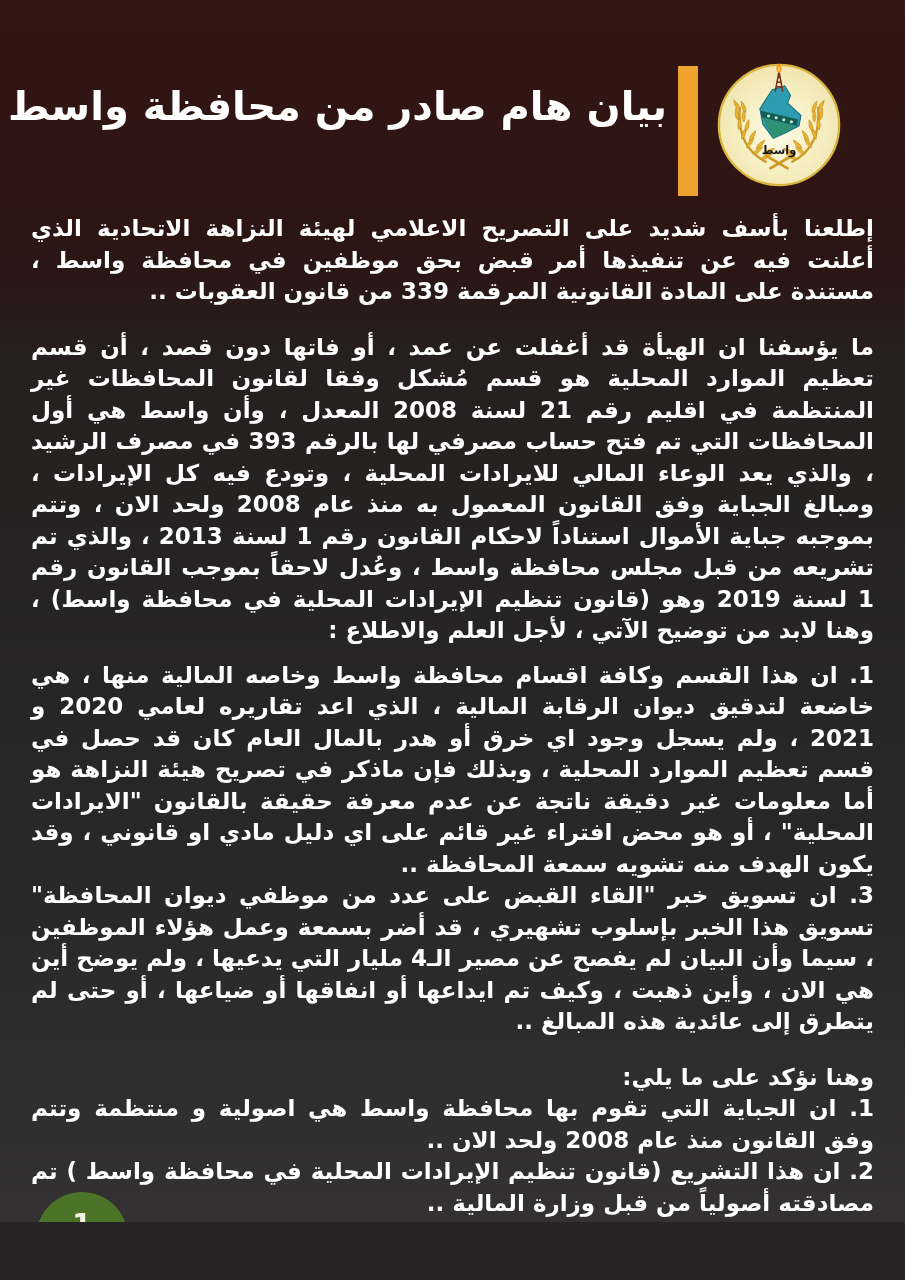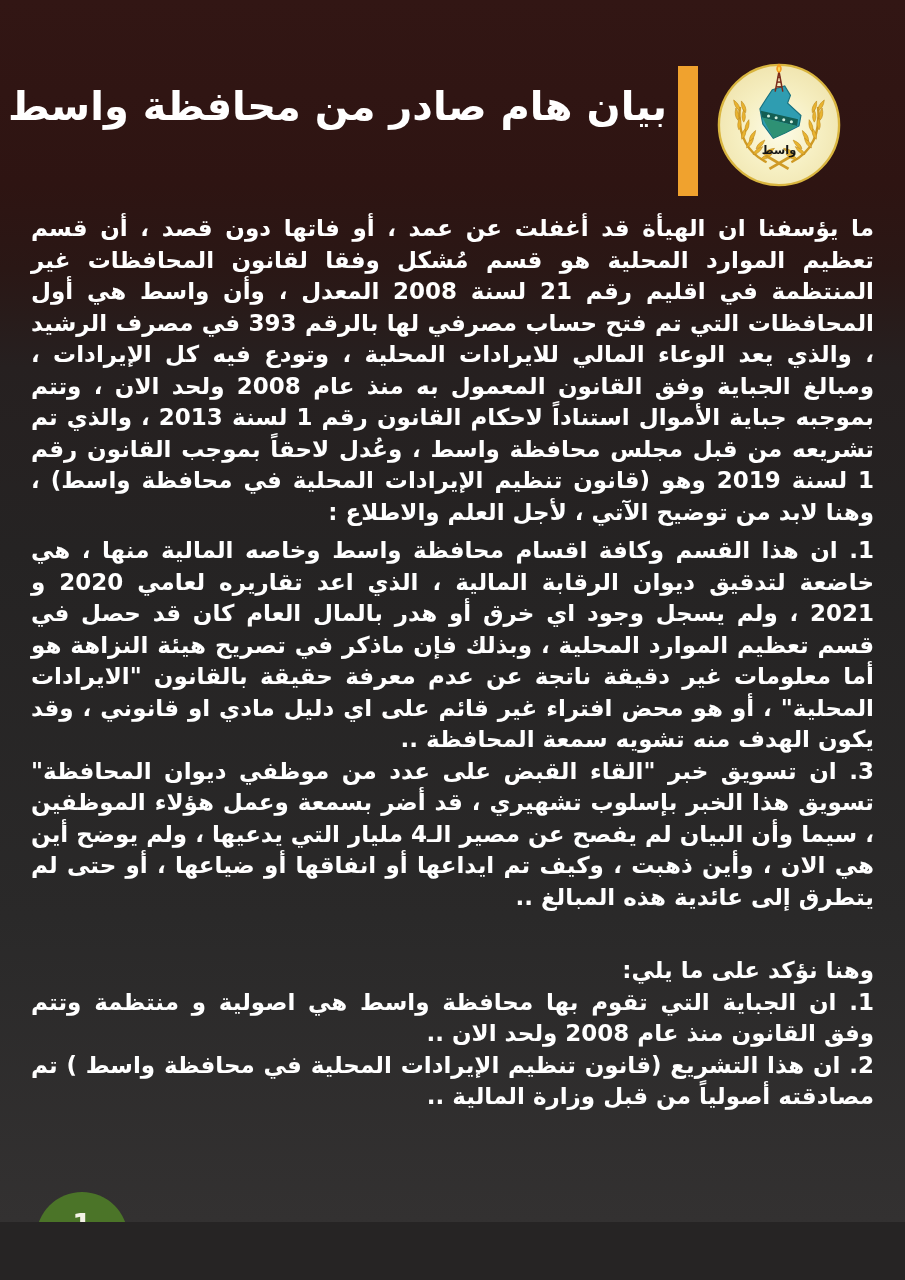--- a/index.html
+++ b/index.html
@@ -32,22 +32,22 @@
   }
   
   .content {
     position:absolute; top:213px; right:31px; left:31px;
     direction:rtl; text-align:justify;
     color:#ffffff; font-weight:bold;
     font-size:23px; line-height:31.5px;
   }
   .content p { margin:0; }
   p.intro        { margin-bottom:24px; }
-  p.background   { margin-bottom:7px; }
-  p.affirm-heading { margin-top:42px; }
+  p.background   { margin-bottom:13px; }
+  p.affirm-heading { margin-top:24px; }
   
   .footer-line {
     position:absolute; left:0; right:0; top:1243px; height:6px;
     background:#e5a33b; border-top:3px solid #47290f;
   }
   .page-badge {
     position:absolute; left:36px; top:1192px; width:92px; height:88px;
     background:#4b7428; border-radius:46px 46px 0 0;
     display:flex; justify-content:center;
   }
@@ -132,20 +132,21 @@
       <g>
         <path d="M65,0.5 Q69.5,5 67,9 Q65,11.5 63,9 Q60.5,5 65,0.5 Z" fill="#f59d1f"></path>
         <path d="M65,3.5 Q67,5.8 65.8,8 Q65,9 64.2,8 Q63,5.8 65,3.5 Z" fill="#ffe25a"></path>
       </g>
 
       <text x="65" y="95" text-anchor="middle" font-size="12" font-weight="bold" fill="#141414">واسط</text>
     </svg>
   </div>
 
   <div class="content">
+    <p class="intro">إطلعنا بأسف شديد على التصريح الاعلامي لهيئة النزاهة الاتحادية الذي أعلنت فيه عن تنفيذها أمر قبض بحق موظفين في محافظة واسط ، مستندة على المادة القانونية المرقمة 339 من قانون العقوبات ..</p>
     <p class="background">ما يؤسفنا ان الهيأة قد أغفلت عن عمد ، أو فاتها دون قصد ، أن قسم تعظيم الموارد المحلية هو قسم مُشكل وفقا لقانون المحافظات غير المنتظمة في اقليم رقم 21 لسنة 2008 المعدل ، وأن واسط هي أول المحافظات التي تم فتح حساب مصرفي لها بالرقم 393 في مصرف الرشيد ، والذي يعد الوعاء المالي للايرادات المحلية ، وتودع فيه كل الإيرادات ، ومبالغ الجباية وفق القانون المعمول به منذ عام 2008 ولحد الان ، وتتم بموجبه جباية الأموال استناداً لاحكام القانون رقم 1 لسنة 2013 ، والذي تم تشريعه من قبل مجلس محافظة واسط ، وعُدل لاحقاً بموجب القانون رقم 1 لسنة 2019  وهو (قانون تنظيم الإيرادات المحلية في محافظة واسط) ، وهنا لابد من توضيح الآتي ، لأجل العلم والاطلاع :</p>
     <p class="point">1. ان هذا القسم وكافة اقسام محافظة واسط وخاصه المالية منها ، هي خاضعة لتدقيق ديوان الرقابة المالية ، الذي اعد تقاريره لعامي 2020 و 2021 ،  ولم يسجل وجود اي خرق أو هدر بالمال العام كان قد حصل في قسم تعظيم الموارد المحلية ، وبذلك فإن ماذكر في تصريح هيئة النزاهة هو أما معلومات غير دقيقة ناتجة عن عدم معرفة حقيقة بالقانون "الايرادات المحلية" ، أو هو محض افتراء غير قائم على اي دليل مادي او قانوني ، وقد يكون الهدف منه تشويه سمعة المحافظة ..</p>
     <p class="point">3. ان تسويق خبر "القاء القبض على عدد من موظفي ديوان المحافظة" تسويق هذا الخبر بإسلوب تشهيري ، قد أضر بسمعة وعمل هؤلاء الموظفين ، سيما وأن البيان لم يفصح عن مصير الـ4 مليار التي يدعيها ، ولم يوضح أين هي الان ، وأين ذهبت ، وكيف تم ايداعها أو انفاقها أو ضياعها ، أو حتى لم يتطرق إلى عائدية هذه المبالغ ..</p>
     <p class="affirm-heading">وهنا نؤكد على ما يلي:</p>
     <p class="affirm">1. ان الجباية التي تقوم  بها محافظة واسط هي اصولية و منتظمة وتتم وفق القانون منذ عام 2008 ولحد الان ..</p>
     <p class="affirm">2. ان هذا التشريع (قانون تنظيم الإيرادات المحلية في محافظة واسط ) تم مصادقته أصولياً من قبل وزارة المالية ..</p>
   </div>
 
   <div class="footer-line"></div>
   <div class="page-badge">

